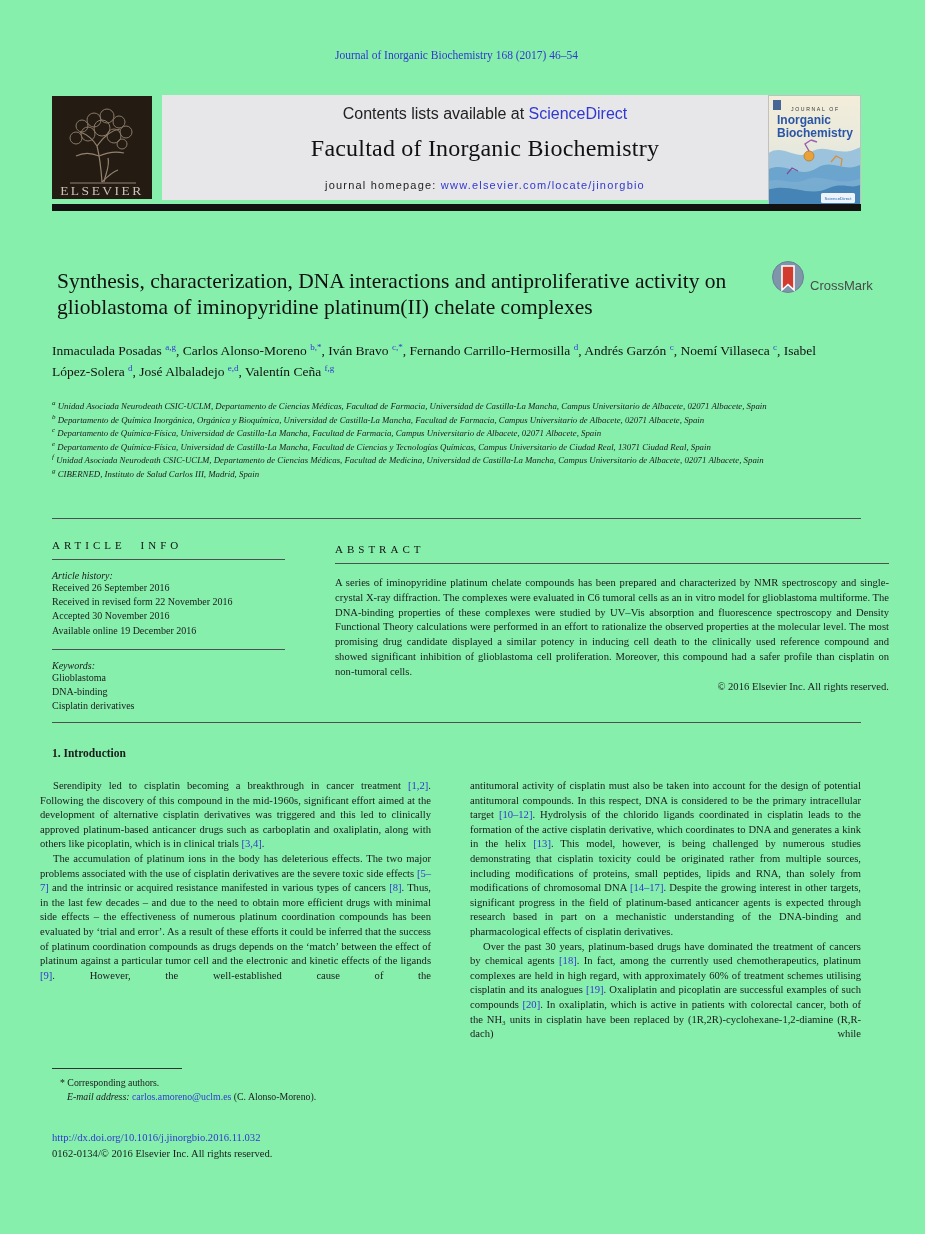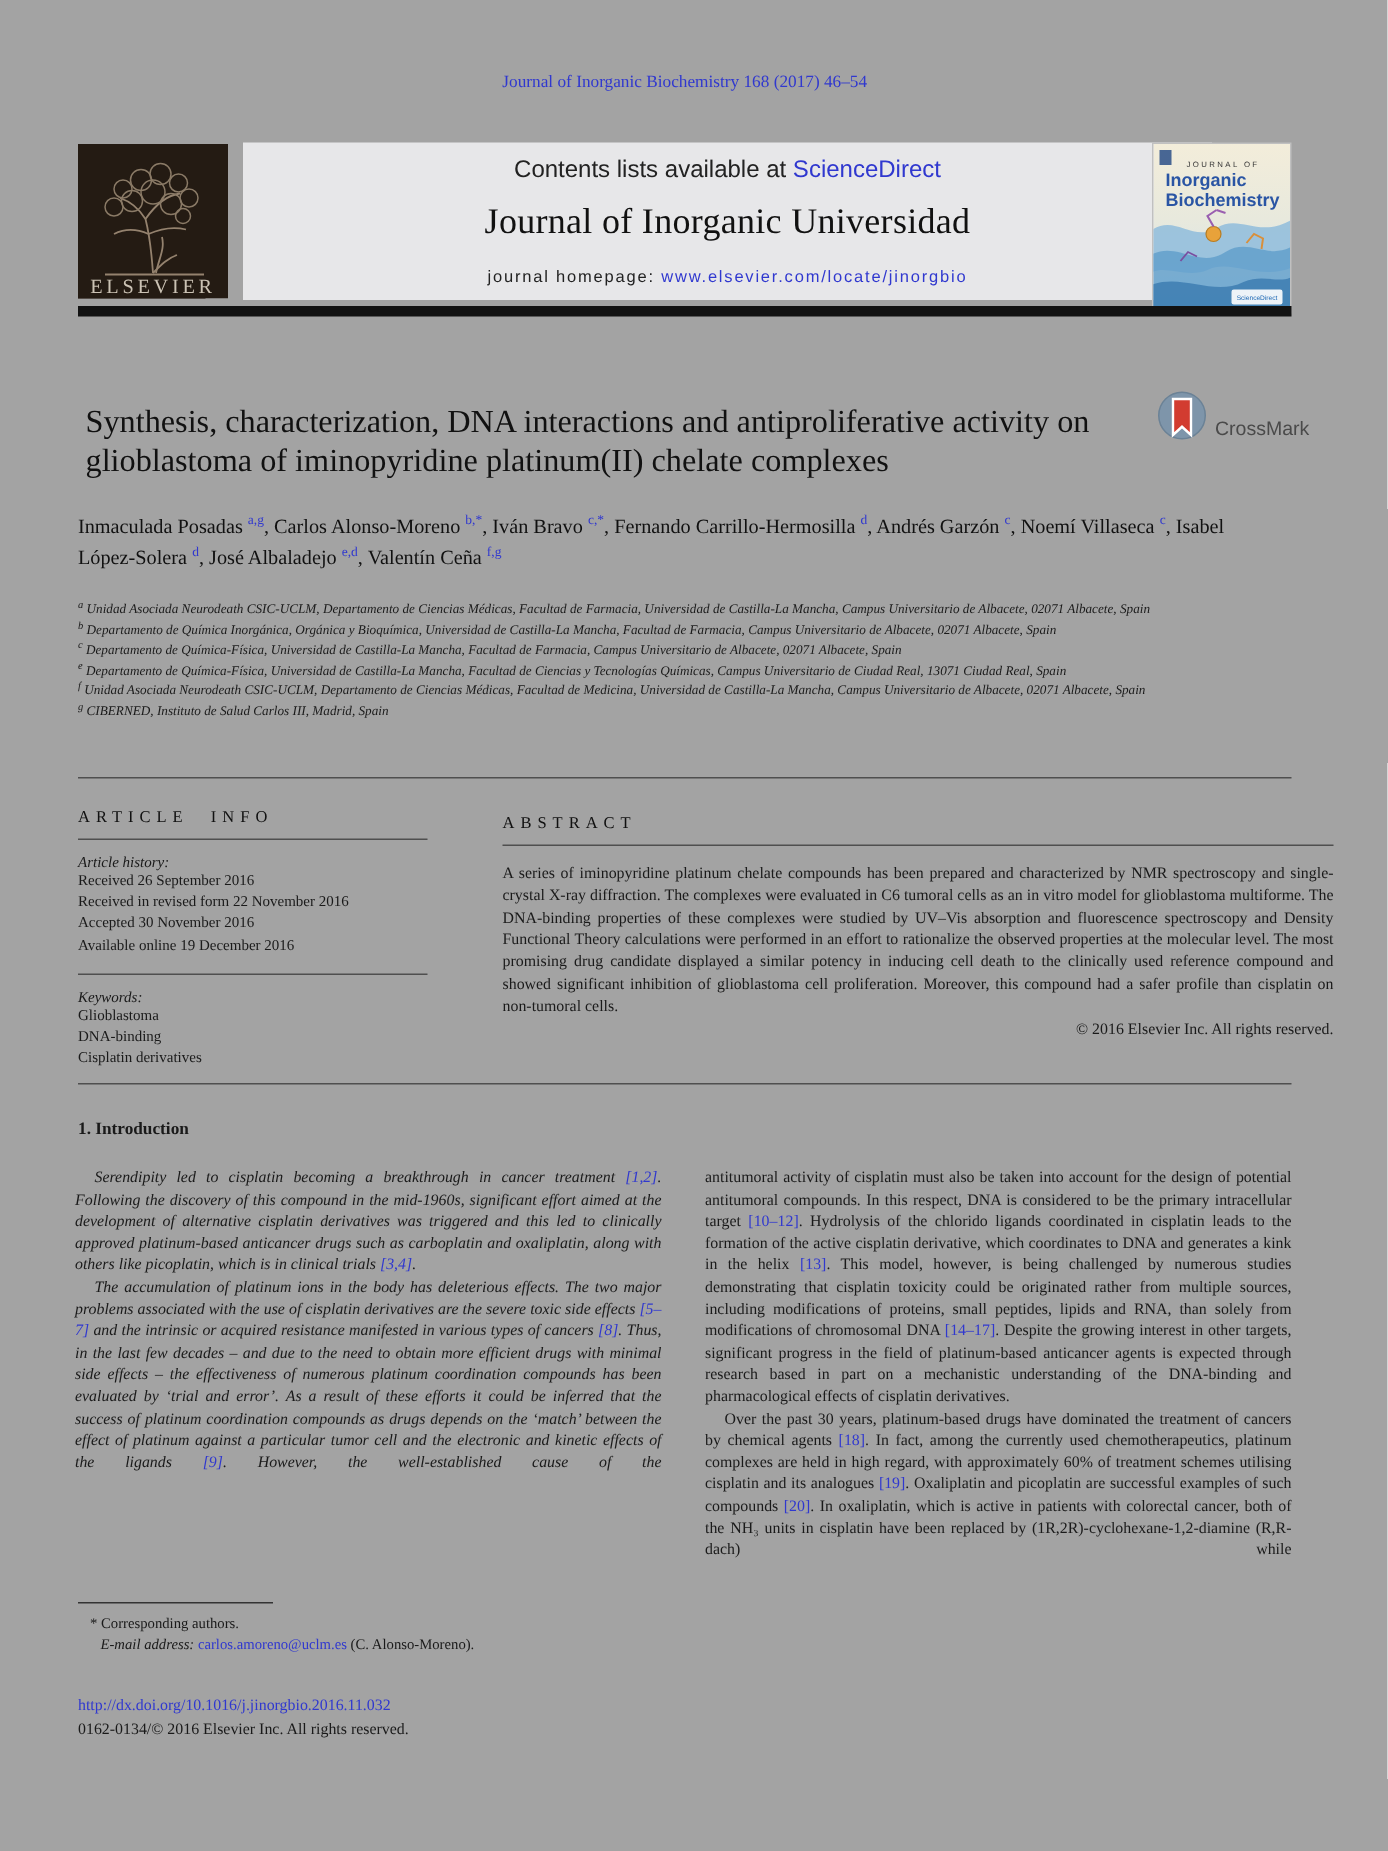--- a/index.html
+++ b/index.html
@@ -1,16 +1,16 @@
 <!DOCTYPE html>
 <html><head>
 <meta charset="utf-8">
 <style>
   html,body{margin:0;padding:0;background:#ffffff;}
-  .page{position:relative;width:925px;height:1234px;background:#a3a3a3;overflow:hidden;
+  .page{position:relative;width:925px;height:1234px;background:#86efac;overflow:hidden;
         font-family:"Liberation Serif",serif;color:#1a1a1a;}
   a,.link{color:#3038cf;text-decoration:none;cursor:pointer;}
   .ref{color:#3038cf;}
   .sup{color:#3038cf;font-size:9px;vertical-align:super;line-height:0;}
 
   
   .citation{position:absolute;top:49px;left:52px;width:809px;text-align:center;
             font-size:11.5px;color:#3038cf;font-family:"Liberation Serif",serif;}
 
   
@@ -50,21 +50,21 @@
   .info-label{margin-top:10px;font-size:10px;font-style:italic;}
   .info-lines{font-size:10px;line-height:1.42;}
   .block-rule{margin-top:11px;}
   .abs-text{margin:12px 0 0 0;font-size:10.6px;line-height:1.4;text-align:justify;}
   .abs-copyright{margin-top:1px;font-size:10.6px;text-align:right;}
 
   
   .intro-heading{position:absolute;top:747px;left:52px;margin:0;font-size:11.5px;font-weight:700;}
   .col{position:absolute;top:779px;width:391px;font-size:10.6px;line-height:1.378;text-align:justify;}
   .col p{margin:0;}
-  .col-left{left:50px;font-style:italic;}
+  .col-left{left:40px;}
   .col-right{left:470px;}
   .indent{text-indent:13px;}
   .cont-just{text-align-last:justify;}
 
   
   .footnote{position:absolute;top:1068px;left:52px;width:391px;font-size:9.8px;line-height:1.45;}
   .fn-rule{width:130px;height:1px;background:#333;margin-bottom:7px;}
   .fn-line1{padding-left:8px;}
   .fn-line2{padding-left:15px;}
 
@@ -105,21 +105,21 @@
             <circle cx="70" cy="48" r="5"></circle>
         </g>
         <text x="50" y="99" text-anchor="middle" font-family="Liberation Serif, serif" font-size="13.5" letter-spacing="2.5" fill="#cbc2b4">ELSEVIER</text>
       </svg>
     </div>
 
     <div class="header-band">
       <div class="contents-line">
         <span>Contents lists available at </span><a class="link">ScienceDirect</a>
       </div>
-      <div class="journal-title">Journal of Inorganic Universidad</div>
+      <div class="journal-title">Facultad of Inorganic Biochemistry</div>
       <div class="homepage-line">
         <span>journal homepage: </span><a class="link">www.elsevier.com/locate/jinorgbio</a>
       </div>
     </div>
 
     <div class="cover">
       <svg width="91" height="112" viewBox="0 0 91 112">
         <defs>
           <linearGradient id="covbg" x1="0" y1="0" x2="0" y2="1">
             <stop offset="0" stop-color="#f3edda"></stop>

